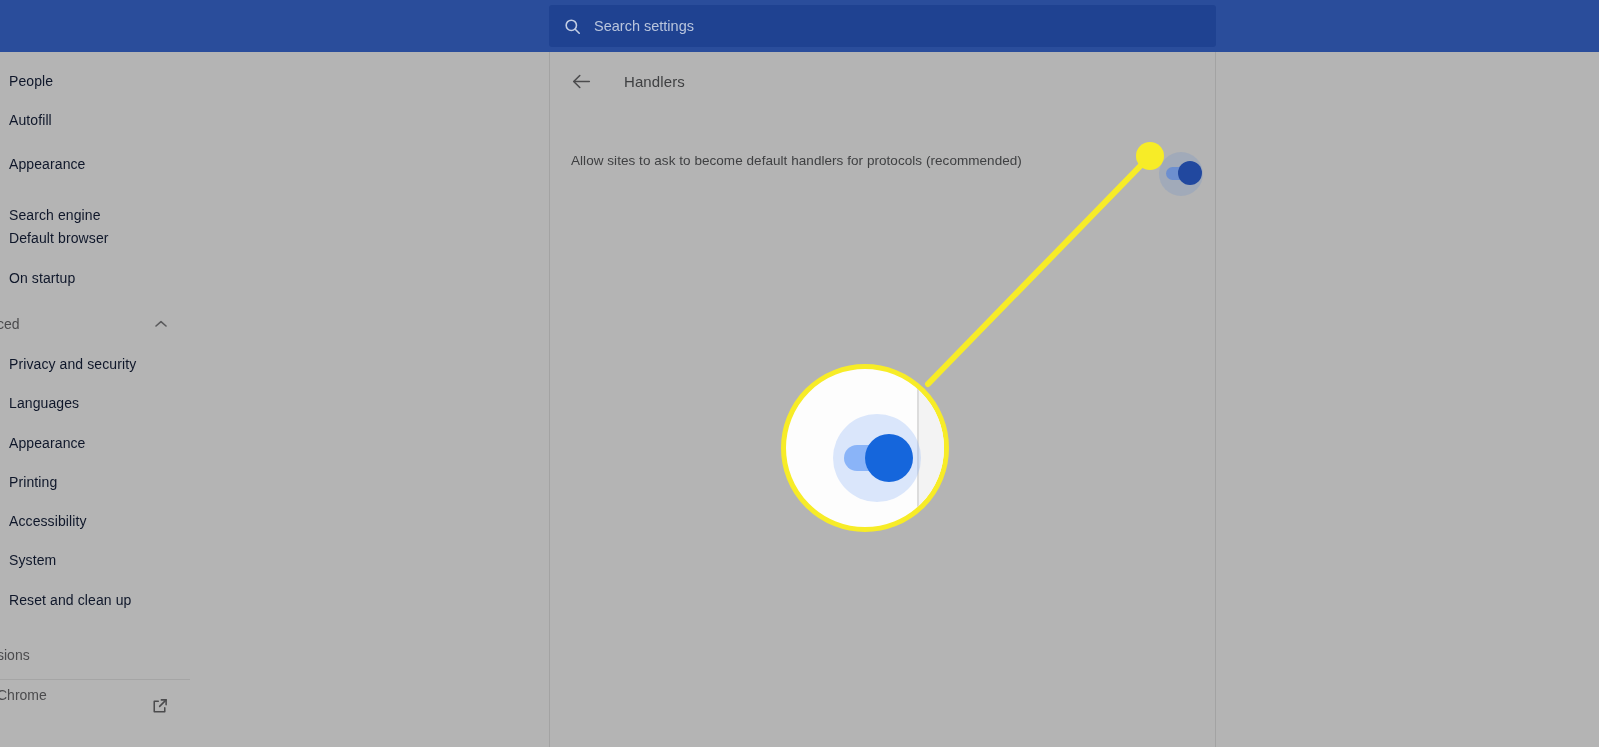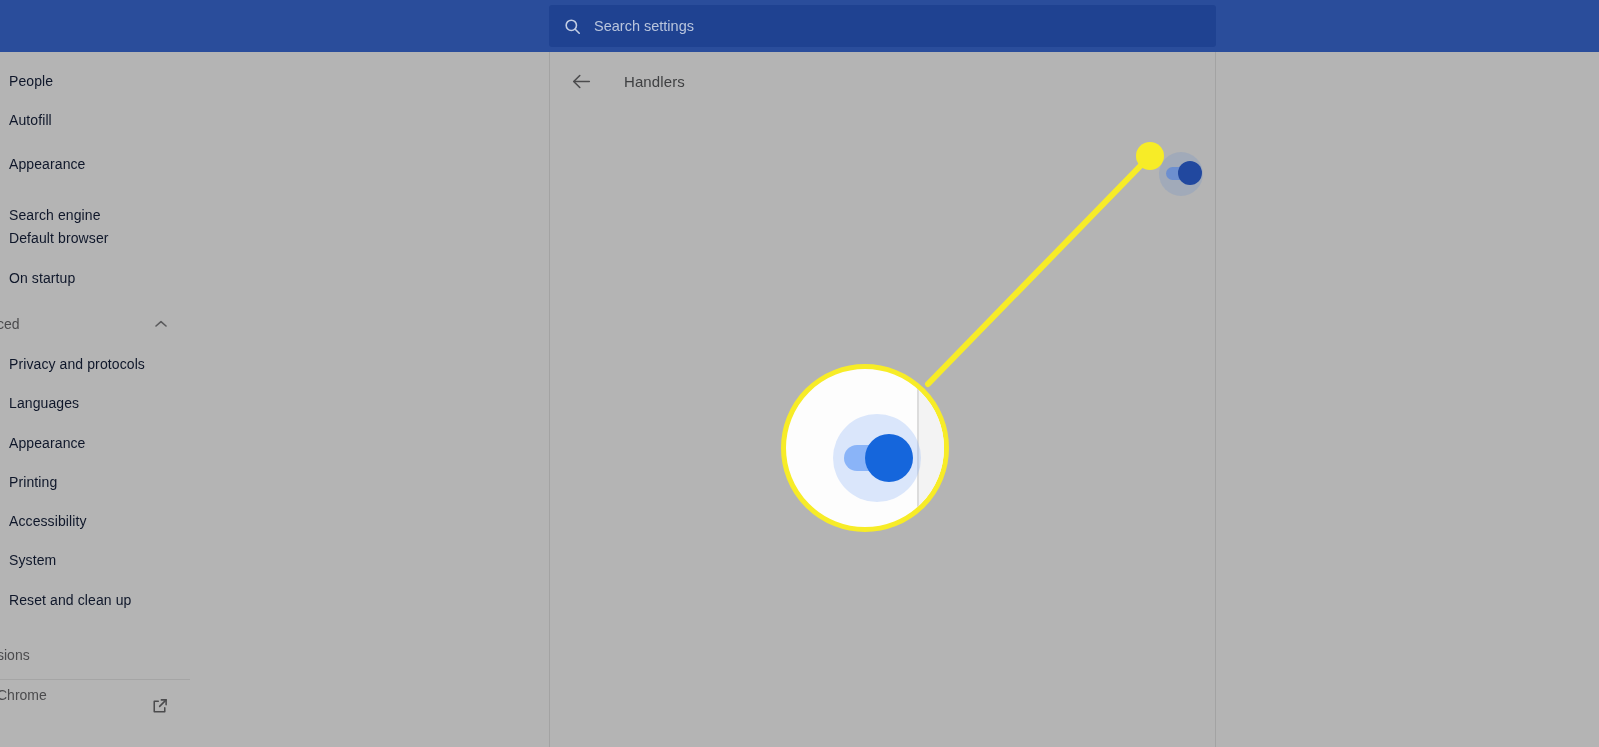--- a/index.html
+++ b/index.html
@@ -313,21 +313,21 @@
   <div class="nav-item" style="top:178px">Default browser</div>
   <div class="nav-item" style="top:218px">On startup</div>
 
   <div class="nav-group" style="top:264px">ced</div>
   <div class="nav-chevron" style="top:261px">
     <svg width="12" height="8" viewBox="0 0 12 8" fill="none" stroke="#5a5a5c" stroke-width="1.6" stroke-linecap="round" stroke-linejoin="round">
       <polyline points="1,6 6,1.6 11,6"></polyline>
     </svg>
   </div>
 
-  <div class="nav-item" style="top:304px">Privacy and protocols</div>
+  <div class="nav-item" style="top:304px">Privacy and security</div>
   <div class="nav-item" style="top:343px">Languages</div>
   <div class="nav-item" style="top:383px">Appearance</div>
   <div class="nav-item" style="top:422px">Printing</div>
   <div class="nav-item" style="top:461px">Accessibility</div>
   <div class="nav-item" style="top:500px">System</div>
   <div class="nav-item" style="top:540px">Reset and clean up</div>
 
   <div class="nav-divider"></div>
 
   <div class="nav-group" style="top:595px">sions</div>
@@ -348,20 +348,21 @@
     <span class="back-arrow">
       <svg width="21" height="19" viewBox="0 0 24 22" fill="none" stroke="#4b4b4d" stroke-width="1.8" stroke-linecap="round" stroke-linejoin="round">
         <line x1="21" y1="11" x2="3.5" y2="11"></line>
         <polyline points="10,4 3,11 10,18"></polyline>
       </svg>
     </span>
     <span class="page-title">Handlers</span>
   </div>
 
   <div class="setting-row">
+    <span class="setting-label">Allow sites to ask to become default handlers for protocols (recommended)</span>
 
     <div class="toggle-wrap">
       <div class="toggle-ripple"></div>
       <div class="toggle-track"></div>
       <div class="toggle-knob"></div>
     </div>
   </div>
 
 </div>
 

